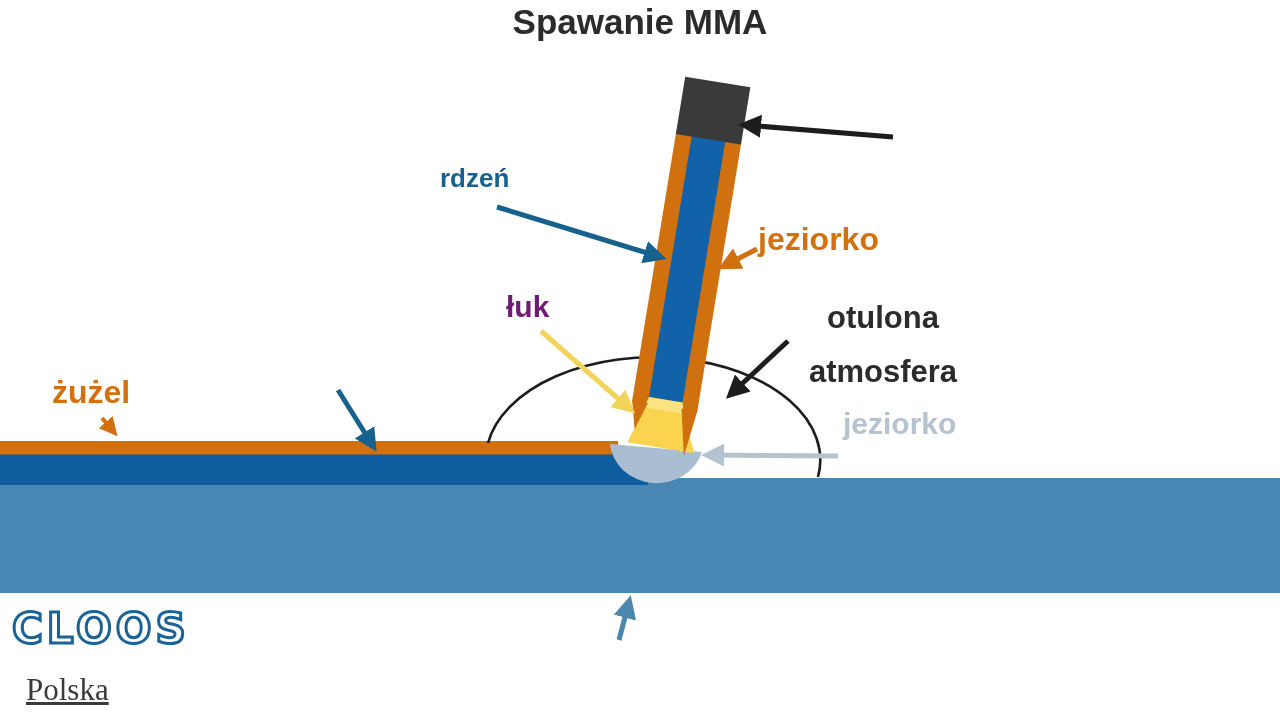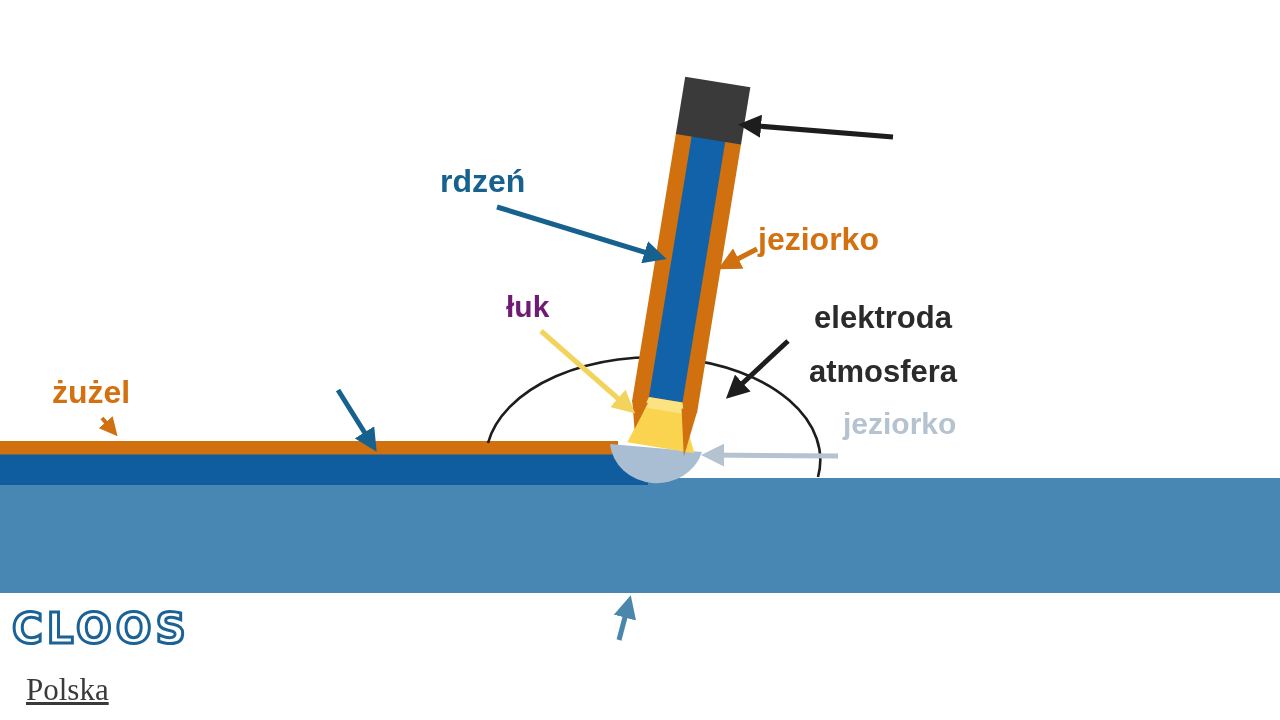--- a/index.html
+++ b/index.html
@@ -10,21 +10,21 @@
   .stage svg{position:absolute;left:0;top:0;}
   .lbl{position:absolute;font-weight:bold;white-space:nowrap;}
   .t-dark{color:#2B2B2B;}
   .t-blue{color:#17618F;}
   .t-orange{color:#D3700F;}
   .t-yellow{color:#701a75;}
   .t-pool{color:#B5C2CF;}
   .t-steel{color:#4B86AD;}
   .title{left:360px;top:2px;width:560px;text-align:center;font-size:35px;font-weight:800;}
   .lbl-elektroda{left:878px;top:88px;width:208px;text-align:center;font-size:31px;line-height:53px;}
-  .lbl-rdzen{left:440px;top:163px;font-size:32px;}
+  .lbl-rdzen{left:440px;top:163px;font-size:26px;}
   .lbl-otulina{left:758px;top:221px;font-size:32px;}
   .lbl-luk{left:506px;top:290px;font-size:30px;}
   .lbl-atmosfera{left:772px;top:291px;width:222px;text-align:center;font-size:31px;line-height:54px;}
   .lbl-spoina{left:272px;top:339px;font-size:32px;}
   .lbl-zuzel{left:52px;top:374px;font-size:32px;}
   .lbl-jeziorko{left:843px;top:407px;font-size:30px;}
   .lbl-material{left:430px;top:633px;width:380px;text-align:center;font-size:30px;}
   .logo-cloos{
     left:12px;top:604px;font-size:42px;font-weight:800;letter-spacing:4px;
     color:#ffffff;-webkit-text-stroke:3px #1B6396;text-stroke:3px #1B6396;
@@ -87,28 +87,29 @@
     <line x1="497" y1="207" x2="660" y2="257" stroke-width="5" marker-end="url(#ah-blue)" stroke="#17618F"></line>
     <line x1="757" y1="249" x2="724" y2="266" stroke-width="5" marker-end="url(#ah-orange)" stroke="#D0700F"></line>
     <line x1="541" y1="331" x2="630" y2="409" stroke-width="5" marker-end="url(#ah-yellow)" stroke="#F2D45C"></line>
     <line x1="788" y1="341" x2="731" y2="394" stroke-width="5" marker-end="url(#ah-black)" stroke="#1D1D1D"></line>
     <line x1="338" y1="390" x2="373" y2="446" stroke-width="5" marker-end="url(#ah-blue)" stroke="#17618F"></line>
     <line x1="102" y1="418" x2="114" y2="432" stroke-width="4" marker-end="url(#ah-orange)" stroke="#D0700F"></line>
     <line x1="838" y1="456" x2="708" y2="455" stroke-width="5" marker-end="url(#ah-pool)" stroke="#B5C2CF"></line>
     <line x1="619" y1="640" x2="629" y2="602" stroke-width="5" marker-end="url(#ah-steel)" stroke="#4B86AD"></line>
   </svg>
 
+  <div class="lbl title t-dark">Spawanie MMA</div>
 
 
   <div class="lbl lbl-rdzen t-blue">rdzeń</div>
   <div class="lbl lbl-otulina t-orange">jeziorko</div>
   <div class="lbl lbl-luk t-yellow">łuk</div>
 
   <div class="lbl lbl-atmosfera t-dark">
-    <div>elektroda</div>
+    <div>otulona</div>
     <div>atmosfera</div>
   </div>
 
   <div class="lbl lbl-zuzel t-orange">żużel</div>
   <div class="lbl lbl-jeziorko t-pool">jeziorko</div>
 
   <div class="lbl logo-cloos">CLOOS</div>
   <div class="lbl logo-polska">Polska</div>
 
 </div>

